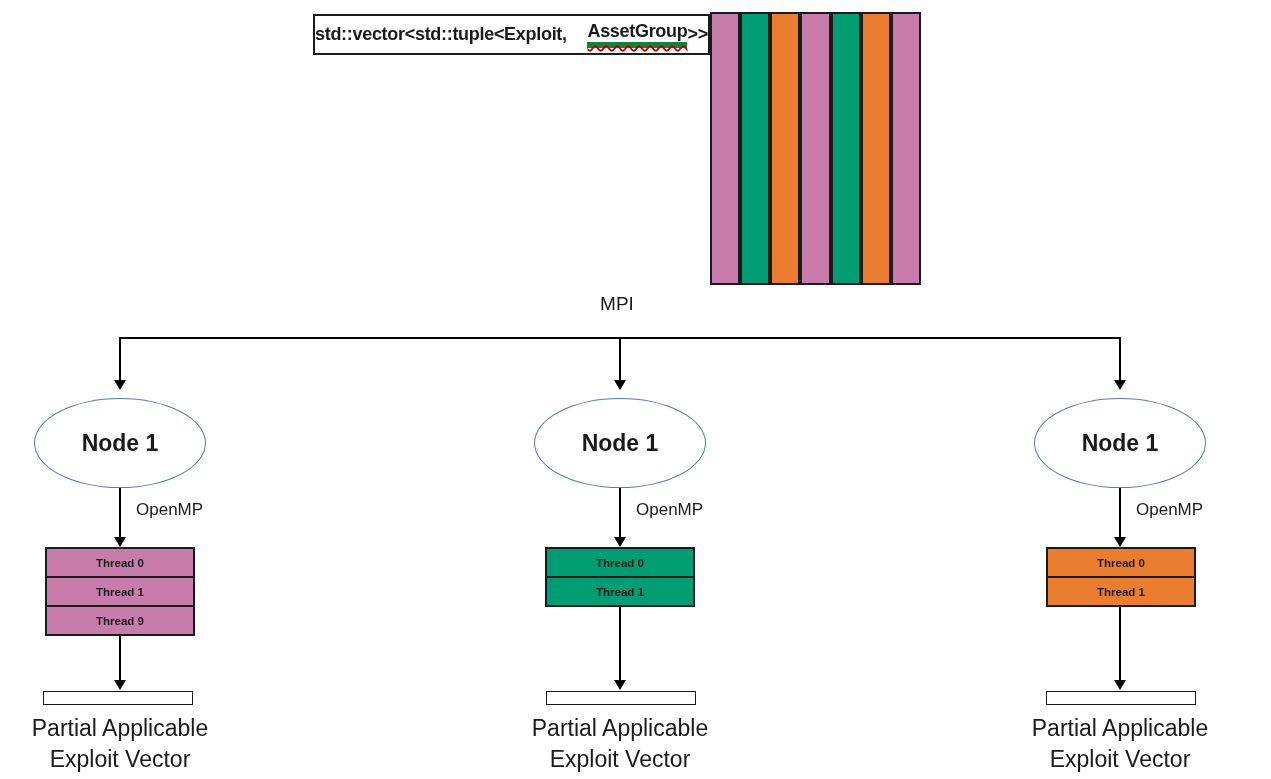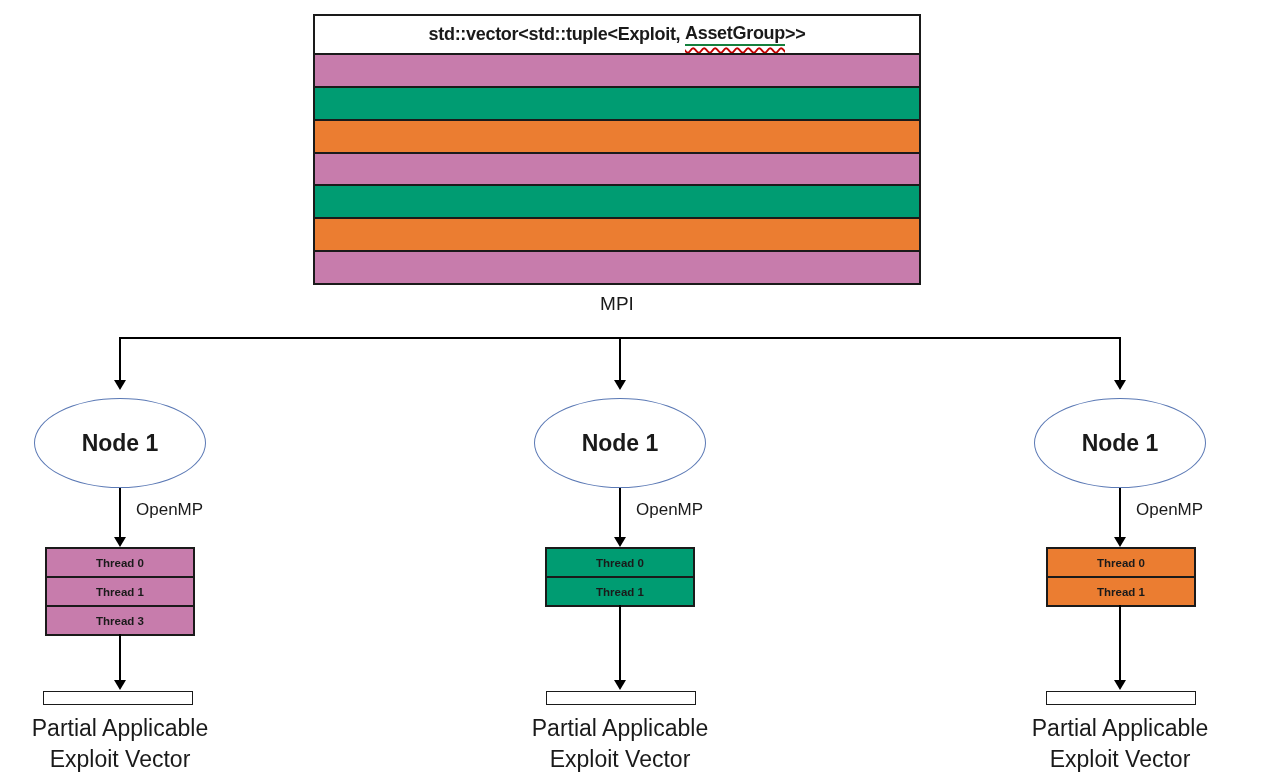--- a/index.html
+++ b/index.html
@@ -2,30 +2,31 @@
 <html><head>
 <meta charset="utf-8">
 <style>
   * { margin:0; padding:0; box-sizing:border-box; }
   html,body { background:#ffffff; }
   .canvas {
     position:relative; width:1271px; height:779px; background:#ffffff;
     font-family:"Liberation Sans", sans-serif; color:#1a1a1a; overflow:hidden;
   }
   
-  .vector-box { position:absolute; left:313px; top:14px; width:608px; height:271px; display:flex; flex-direction:column; }
+  .vector-box { position:absolute; left:313px; top:14px; width:608px; height:271px; display:flex; flex-direction:row; }
   .vector-title {
     height:41px; background:#ffffff; border:2px solid #1a1a1a;
     display:flex; align-items:center; justify-content:center;
     font-weight:bold; font-size:18px; letter-spacing:-0.3px; white-space:pre;
   }
   .misspelled {
-    border-bottom:2px solid #15803d;
+    border-bottom:6px solid #15803d;
     text-decoration:underline wavy #c00000 1.5px;
     text-underline-offset:8px;
+    margin-left:16px;
   }
   .stripe { flex:1; border:2px solid #1a1a1a; margin-top:-2px; }
   
   .mpi-label { position:absolute; left:313px; top:293px; width:608px; text-align:center; font-size:19px; }
   .openmp-label { position:absolute; top:500px; font-size:17px; }
   .out-label { position:absolute; top:713px; width:240px; text-align:center; font-size:23px; line-height:31px; }
   
   .hline { position:absolute; background:#000; height:1.5px; }
   .vline { position:absolute; background:#000; width:1.5px; }
   .arrow-down { position:absolute; width:0; height:0;
@@ -76,21 +77,21 @@
   <div class="vline" style="left:1119px; top:337px; height:44px;"></div>
   <div class="arrow-down" style="left:1114px; top:380px;"></div>
 
   <div class="node-ellipse" style="left:34px;">Node 1</div>
   <div class="vline" style="left:119px; top:488px; height:50px;"></div>
   <div class="arrow-down" style="left:114px; top:537px;"></div>
   <div class="openmp-label" style="left:136px;">OpenMP</div>
   <div class="thread-stack" style="left:45px;">
     <div class="thread-row" style="background-color: rgb(199, 124, 172);">Thread 0</div>
     <div class="thread-row" style="background-color: rgb(199, 124, 172);">Thread 1</div>
-    <div class="thread-row" style="background-color: rgb(199, 124, 172);">Thread 3</div>
+    <div class="thread-row" style="background-color: rgb(199, 124, 172);">Thread 9</div>
   </div>
   <div class="vline" style="left:119px; top:634px; height:47px;"></div>
   <div class="arrow-down" style="left:114px; top:680px;"></div>
   <div class="output-box" style="left:43px;"></div>
   <div class="out-label" style="left:0px;">
     <div>Partial Applicable</div>
     <div>Exploit Vector</div>
   </div>
 
   <div class="node-ellipse" style="left:534px;">Node 1</div>

